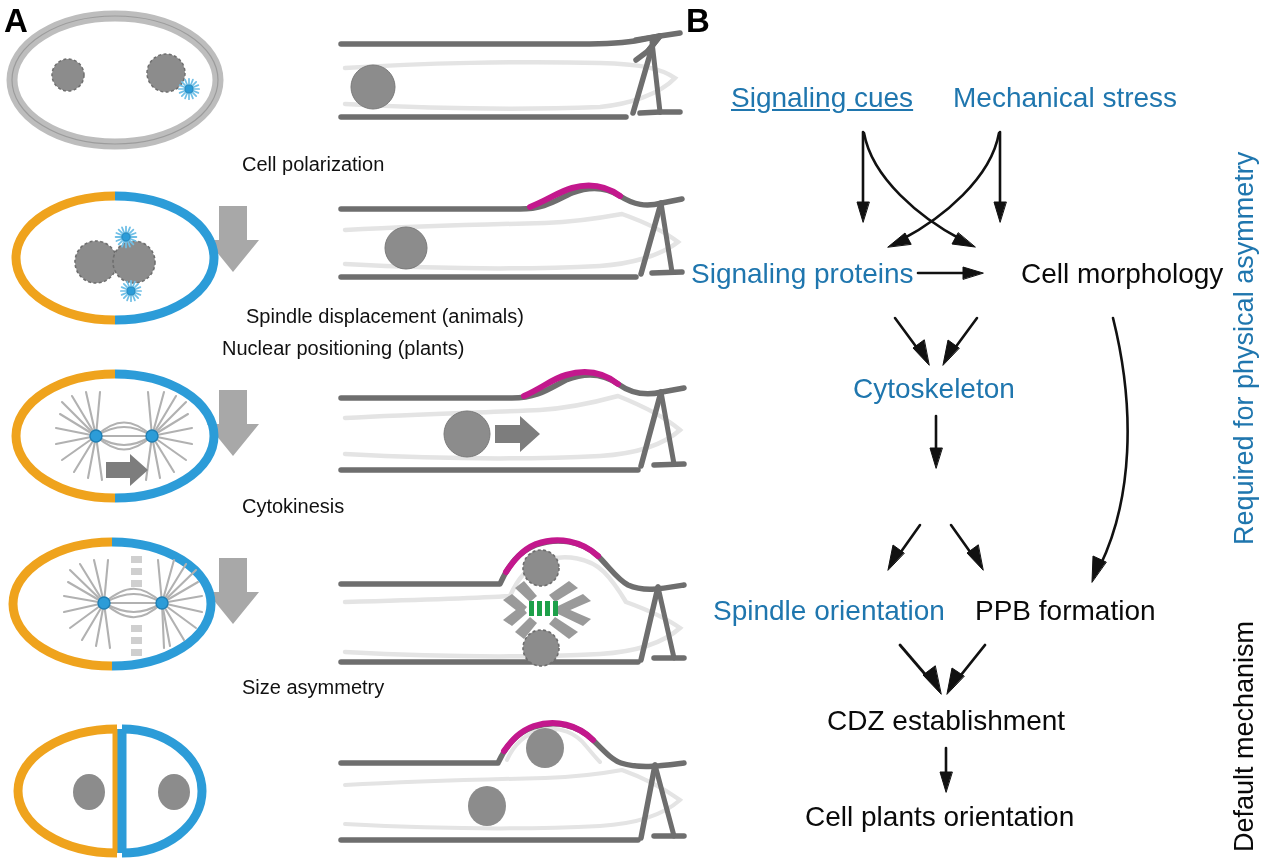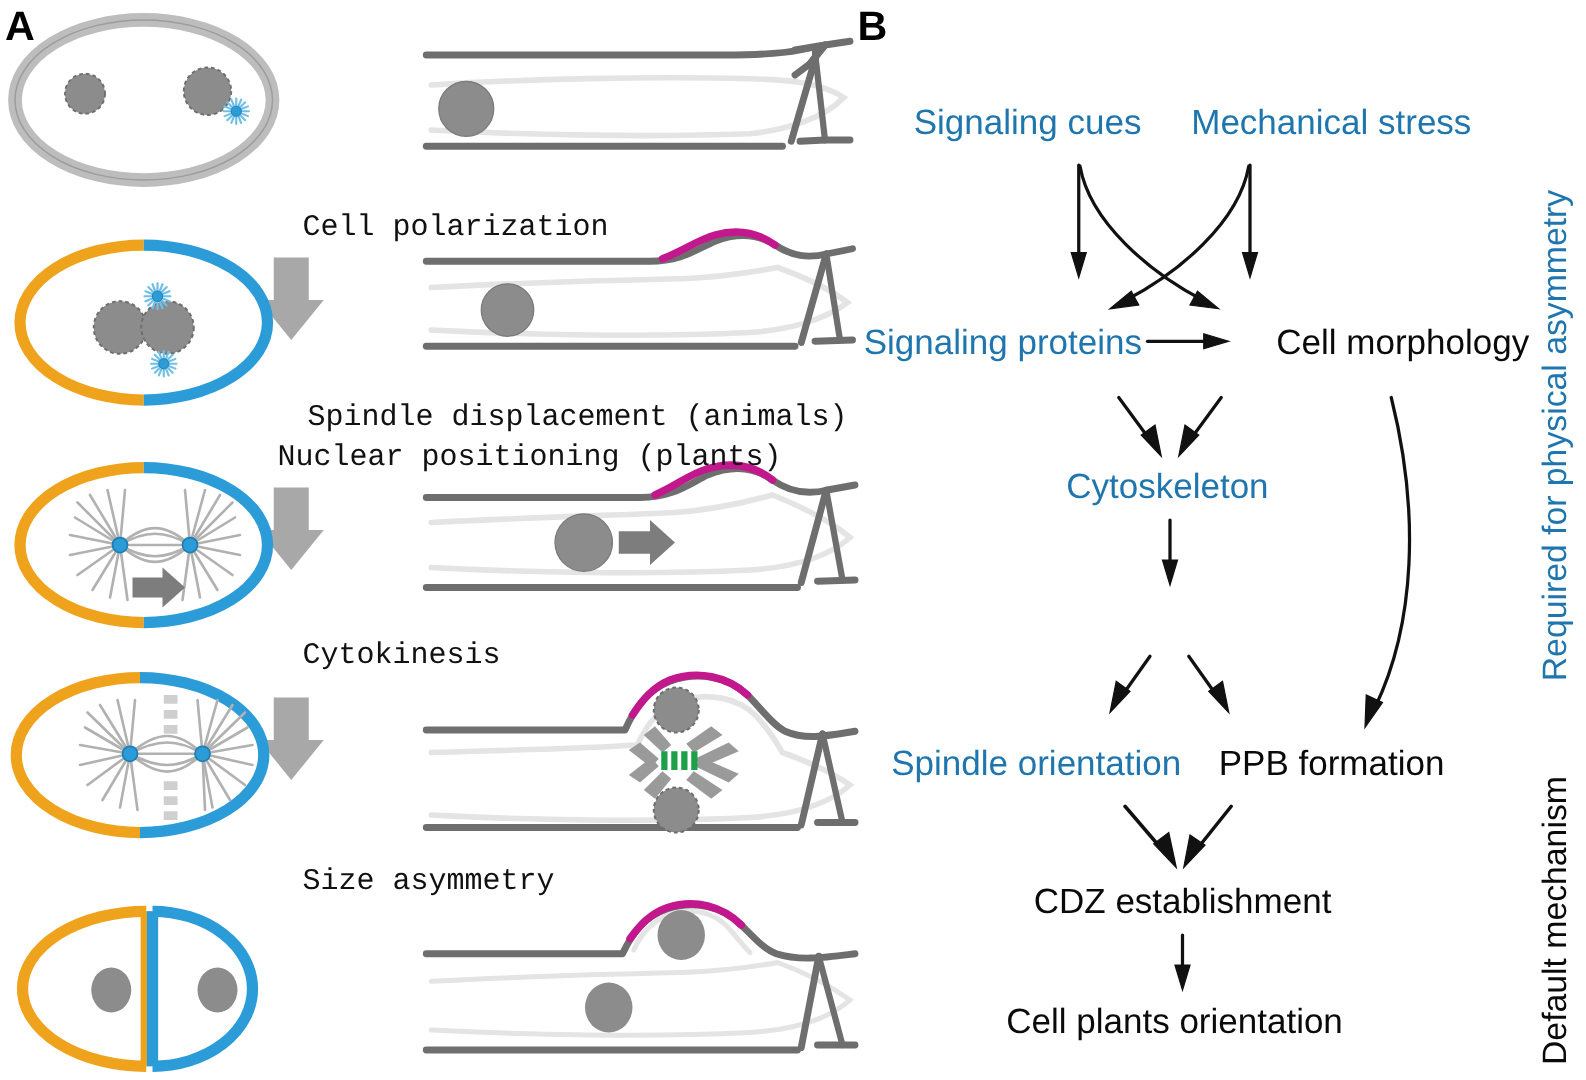--- a/index.html
+++ b/index.html
@@ -23,26 +23,25 @@
     font-weight: bold;
     font-size: 33px;
     color: #000000;
     line-height: 1;
   }
   #panel-a-letter { left: 4px;  top: 4px; }
   #panel-b-letter { left: 686px; top: 4px; }
 
   .stage-label {
     position: absolute;
-    font-family: Liberation Mono, monospace;
-    font-size: 24px;
+    font-family: Liberation Sans, sans-serif;
+    font-size: 20px;
     color: #111111;
     white-space: nowrap;
     line-height: 1.12;
-    margin-top: 17px;
   }
 
   .flow-node {
     position: absolute;
     font-family: "Liberation Sans", sans-serif;
     font-size: 28px;
     white-space: nowrap;
     line-height: 1;
   }
   .flow-node.blue { color: #1f76ae; }
@@ -404,21 +403,21 @@
       <line x1="900" y1="645" x2="930" y2="680" stroke-width="2.8"></line>
       <polygon points="941,694 923,675 935,666"></polygon>
       <line x1="985" y1="645" x2="957" y2="680" stroke-width="2.8"></line>
       <polygon points="947,694 952,668 964,676"></polygon>
 
       <line x1="946" y1="748" x2="946" y2="776" stroke-width="2.6"></line>
       <polygon points="946,792 940,772 952,772"></polygon>
     </g>
   </svg>
 
-  <div class="flow-node blue" style="left:731px; top:84px;">Signaling cues</div>
+  <div class="flow-node blue" style="left:731px; top:84px;text-decoration:underline;">Signaling cues</div>
 
   <div class="flow-node blue" style="left:953px; top:84px;">Mechanical stress</div>
 
   <div class="flow-node blue" style="left:691px; top:260px;">Signaling proteins</div>
 
   <div class="flow-node black" style="left:985px; top:260px;margin-left:36px;">Cell morphology</div>
 
   <div class="flow-node blue" style="left:853px; top:375px;">Cytoskeleton</div>
 
 

